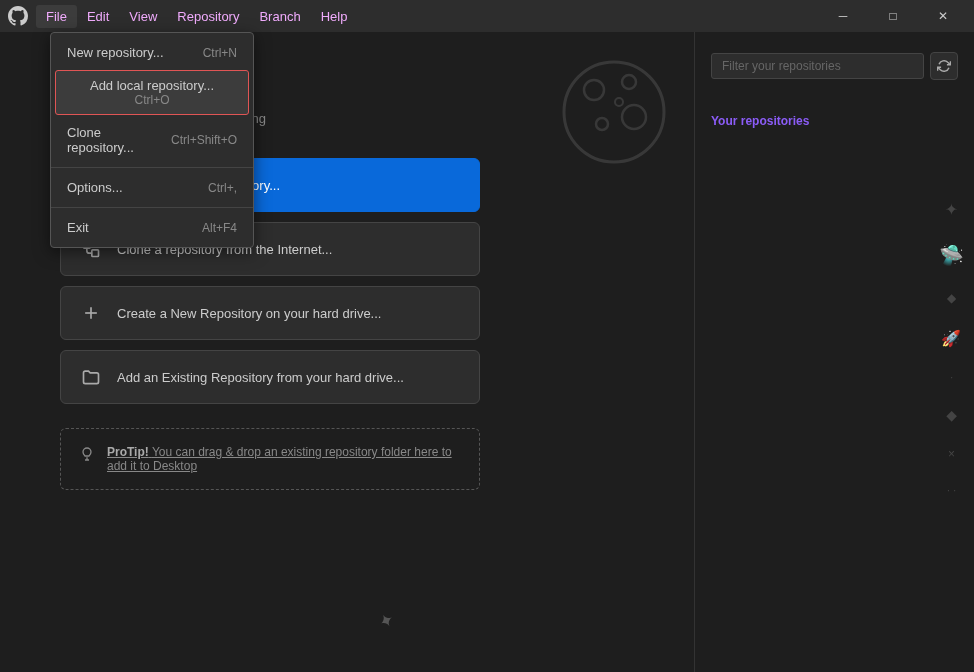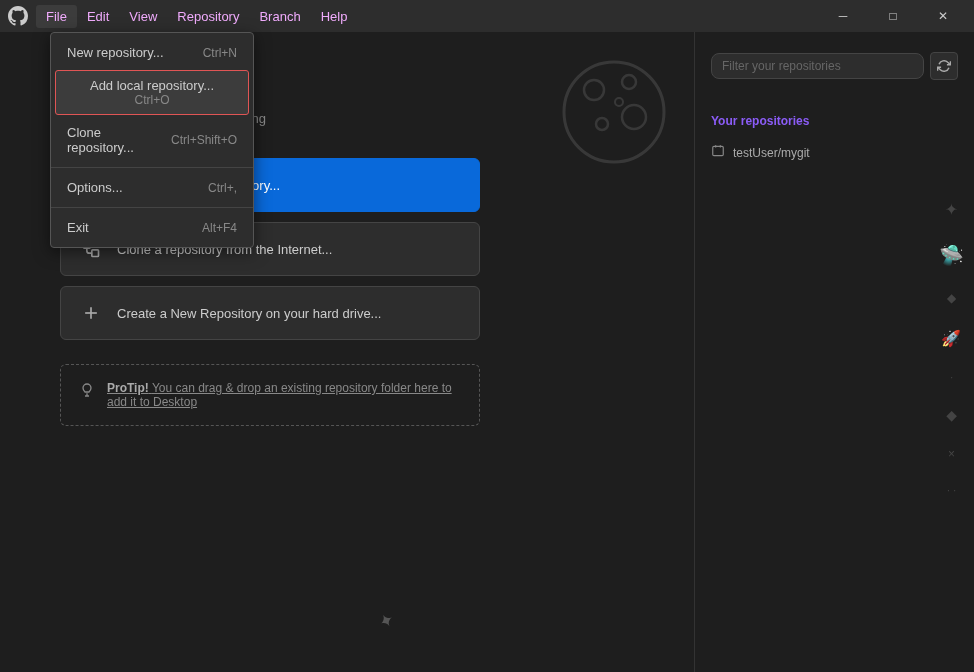--- a/index.html
+++ b/index.html
@@ -198,21 +198,21 @@
 
     .filter-row {
       display: flex;
       gap: 6px;
       align-items: center;
     }
     .filter-input {
       flex: 1;
       background: #2d2d2d;
       border: 1px solid #444;
-      border-radius: 8px;
+      border-radius: 3px;
       color: #3b82f6;
       font-size: 12px;
       padding: 5px 10px;
       outline: none;
     }
     .filter-input::placeholder { color: #666; }
     .refresh-btn {
       width: 28px;
       height: 28px;
       background: #2d2d2d;
@@ -344,20 +344,28 @@
       <div class="action-btn">
         <span class="action-icon">
           <svg width="20" height="20" viewBox="0 0 24 24" fill="none" stroke="#aaa" stroke-width="2">
             <line x1="12" y1="5" x2="12" y2="19"></line>
             <line x1="5" y1="12" x2="19" y2="12"></line>
           </svg>
         </span>
         <span>Create a New Repository on your hard drive...</span>
       </div>
 
+      <div class="action-btn">
+        <span class="action-icon">
+          <svg width="20" height="20" viewBox="0 0 24 24" fill="none" stroke="#aaa" stroke-width="2">
+            <path d="M3 7a2 2 0 012-2h4l2 2h8a2 2 0 012 2v9a2 2 0 01-2 2H5a2 2 0 01-2-2z"></path>
+          </svg>
+        </span>
+        <span>Add an Existing Repository from your hard drive...</span>
+      </div>
 
     </div>
 
     <div class="protip">
       <span class="protip-icon">
         <svg width="16" height="16" viewBox="0 0 24 24" fill="none" stroke="#888" stroke-width="2">
           <path d="M9 21h6M12 3a6 6 0 016 6c0 3-1.5 4.5-3 6H9c-1.5-1.5-3-3-3-6a6 6 0 016-6z"></path>
           <line x1="12" y1="17" x2="12" y2="21"></line>
         </svg>
       </span>
@@ -392,30 +400,20 @@
         <svg width="14" height="14" viewBox="0 0 24 24" fill="none" stroke="#aaa" stroke-width="2.5">
           <path d="M23 4v6h-6"></path>
           <path d="M1 20v-6h6"></path>
           <path d="M3.51 9a9 9 0 0114.85-3.36L23 10M1 14l4.64 4.36A9 9 0 0020.49 15"></path>
         </svg>
       </div>
     </div>
 
     <div class="repos-label">Your repositories</div>
 
-    <div class="repo-item">
-      <span class="repo-icon">
-        <svg width="14" height="14" viewBox="0 0 24 24" fill="none" stroke="#888" stroke-width="2">
-          <rect x="3" y="4" width="18" height="16" rx="2"></rect>
-          <line x1="8" y1="2" x2="8" y2="6"></line>
-          <line x1="16" y1="2" x2="16" y2="6"></line>
-        </svg>
-      </span>
-      <span>testUser/mygit</span>
-    </div>
 
     <div style="position:absolute; right: 10px; top: 200px; display: flex; flex-direction: column; gap: 24px; align-items: center;">
       <span style="color:#444; font-size:16px;">✦</span>
       <span style="color:#444; font-size:20px;">🛸</span>
       <span style="color:#444; font-size:12px;">◆</span>
       <span style="color:#444; font-size:16px;">🚀</span>
       <span style="color:#444; font-size:10px;">·</span>
       <span style="color:#444; font-size:14px;">◆</span>
       <span style="color:#444; font-size:12px;">×</span>
       <span style="color:#444; font-size:10px;">· ·</span>

